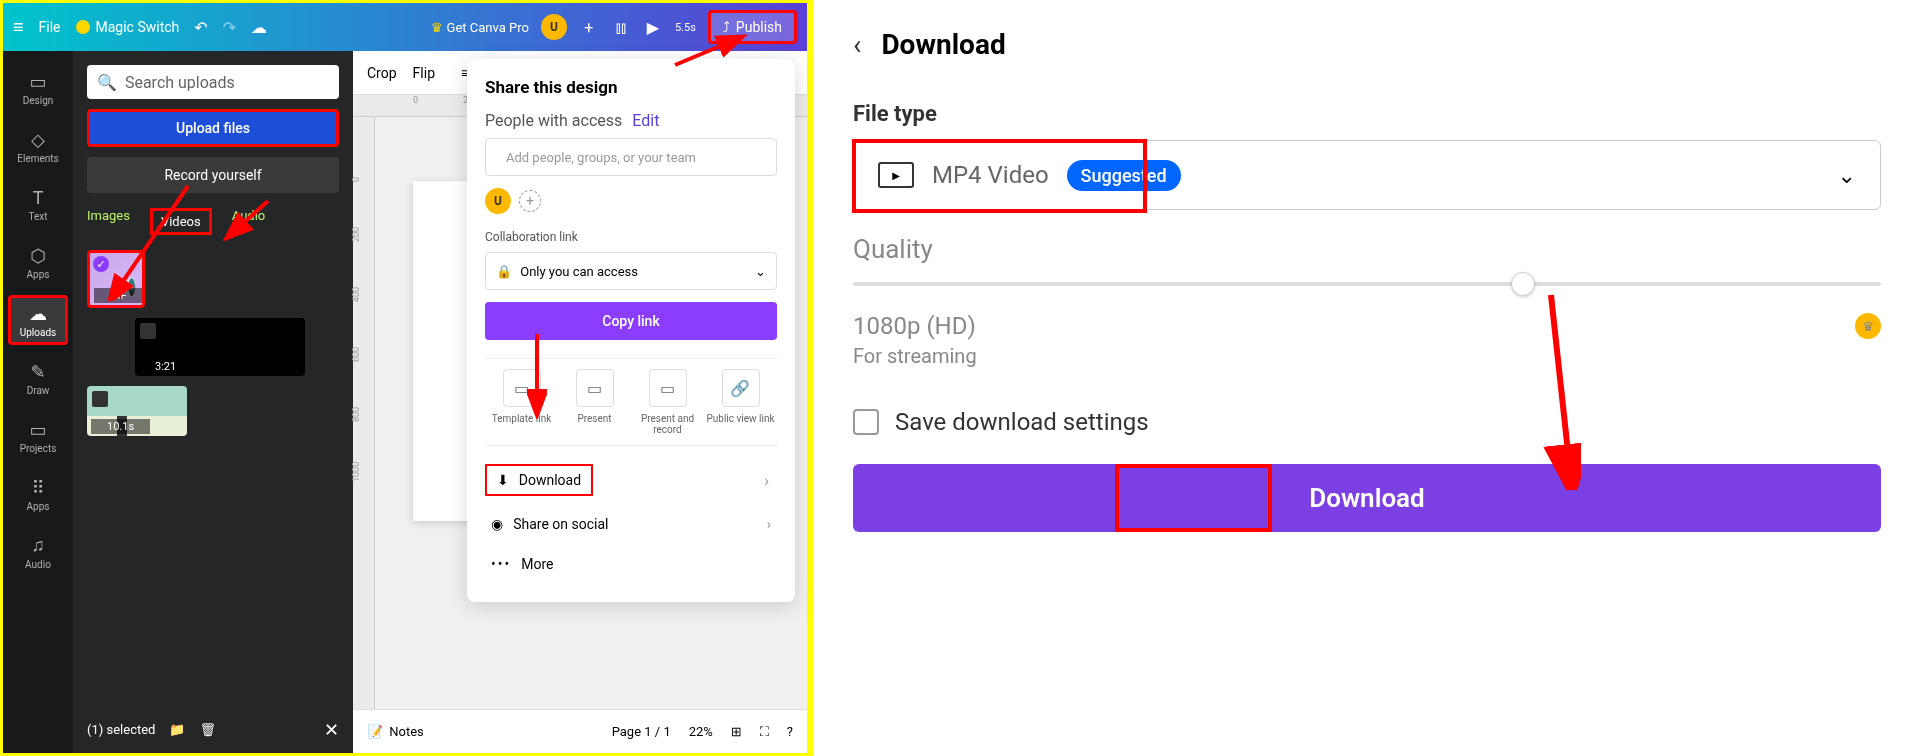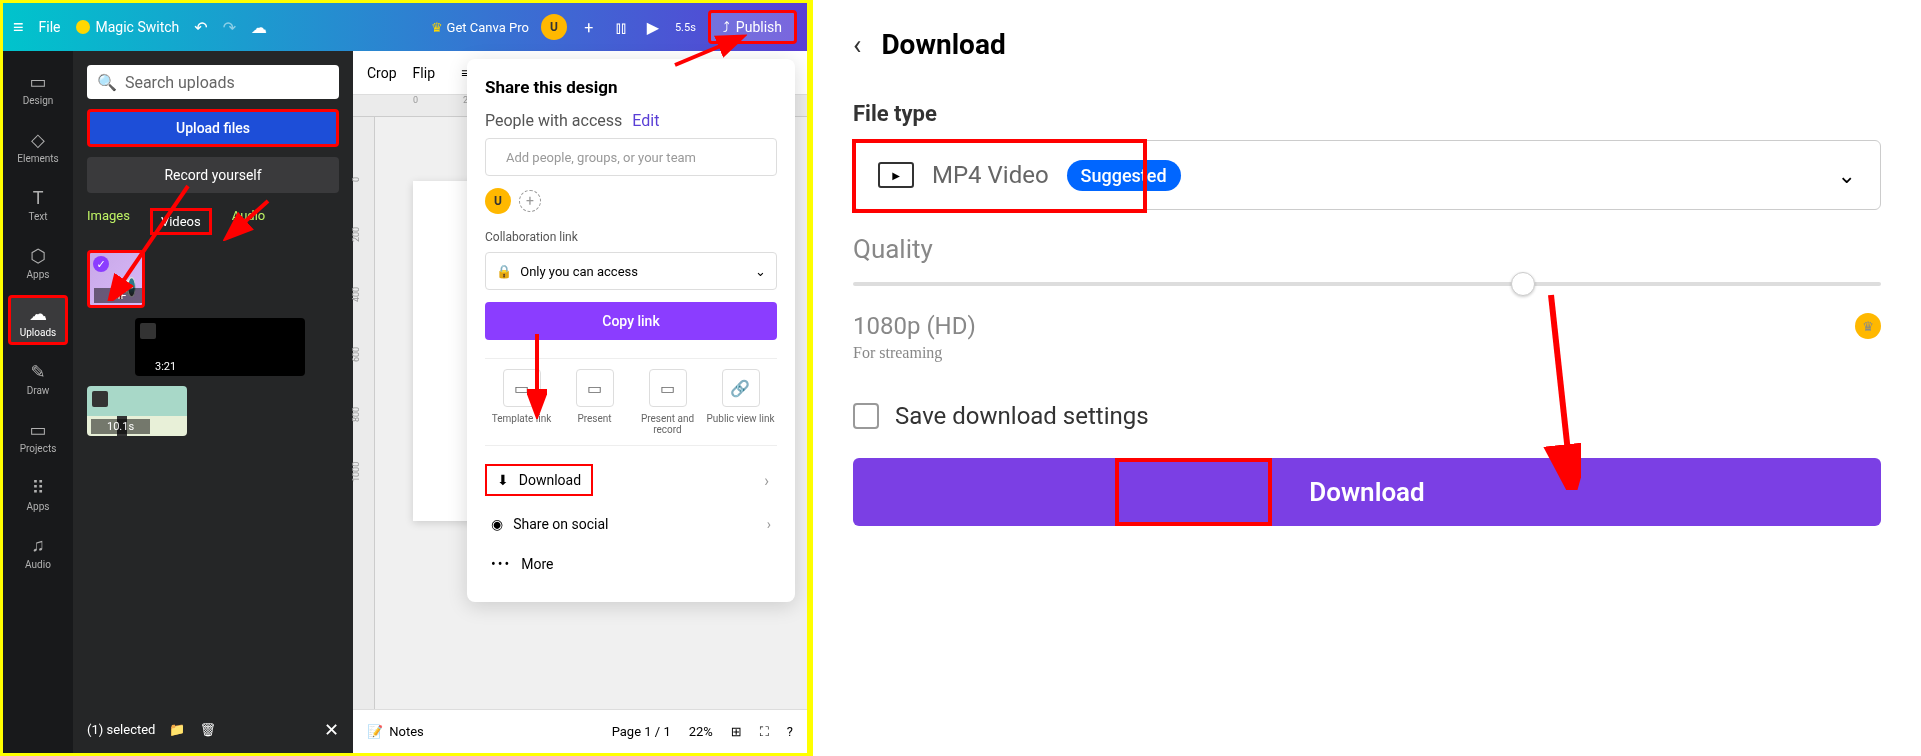--- a/index.html
+++ b/index.html
@@ -99,21 +99,21 @@
     .filetype-highlight { position: absolute; left: -2px; top: -2px; width: 295px; height: 74px; border: 4px solid red; pointer-events: none; }
     .video-icon { width: 36px; height: 26px; border: 2px solid #333; border-radius: 3px; display: flex; align-items: center; justify-content: center; font-size: 10px; }
     .filetype-name { font-size: 24px; color: #666; }
     .suggested-badge { background: #0066FF; color: white; padding: 5px 14px; border-radius: 16px; font-size: 18px; font-weight: 500; }
     .filetype-chev { margin-left: auto; font-size: 22px; }
     .quality-label { font-size: 26px; color: #888; margin-bottom: 18px; }
     .slider-track { height: 4px; background: #ddd; border-radius: 2px; position: relative; margin-bottom: 26px; }
     .slider-thumb { position: absolute; left: 64%; top: -10px; width: 24px; height: 24px; background: white; border: 1px solid #ccc; border-radius: 50%; box-shadow: 0 1px 3px rgba(0,0,0,0.2); }
     .quality-value { font-size: 24px; color: #888; margin-bottom: 4px; display: flex; align-items: center; }
     .crown-badge { width: 26px; height: 26px; background: #FFB800; border-radius: 50%; margin-left: auto; display: flex; align-items: center; justify-content: center; font-size: 13px; }
-    .quality-desc { font-size: 16px; color: #888; margin-bottom: 40px; font-family: Liberation Serif, serif; }
+    .quality-desc { font-size: 20px; color: #888; margin-bottom: 40px; }
     .save-settings { display: flex; align-items: center; gap: 16px; margin-bottom: 28px; }
     .checkbox { width: 26px; height: 26px; border: 2px solid #999; border-radius: 4px; }
     .save-label { font-size: 24px; color: #333; }
     .download-btn-big { background: #7B3FE4; color: white; border-radius: 6px; height: 68px; display: flex; align-items: center; justify-content: center; font-size: 26px; font-weight: 600; position: relative; }
     .download-highlight { position: absolute; border: 4px solid red; width: 157px; height: 68px; top: 0; left: 262px; }
     
     .right-arrow-big { position: absolute; right: 340px; top: 290px; }
   </style>
 </head>
 <body>

